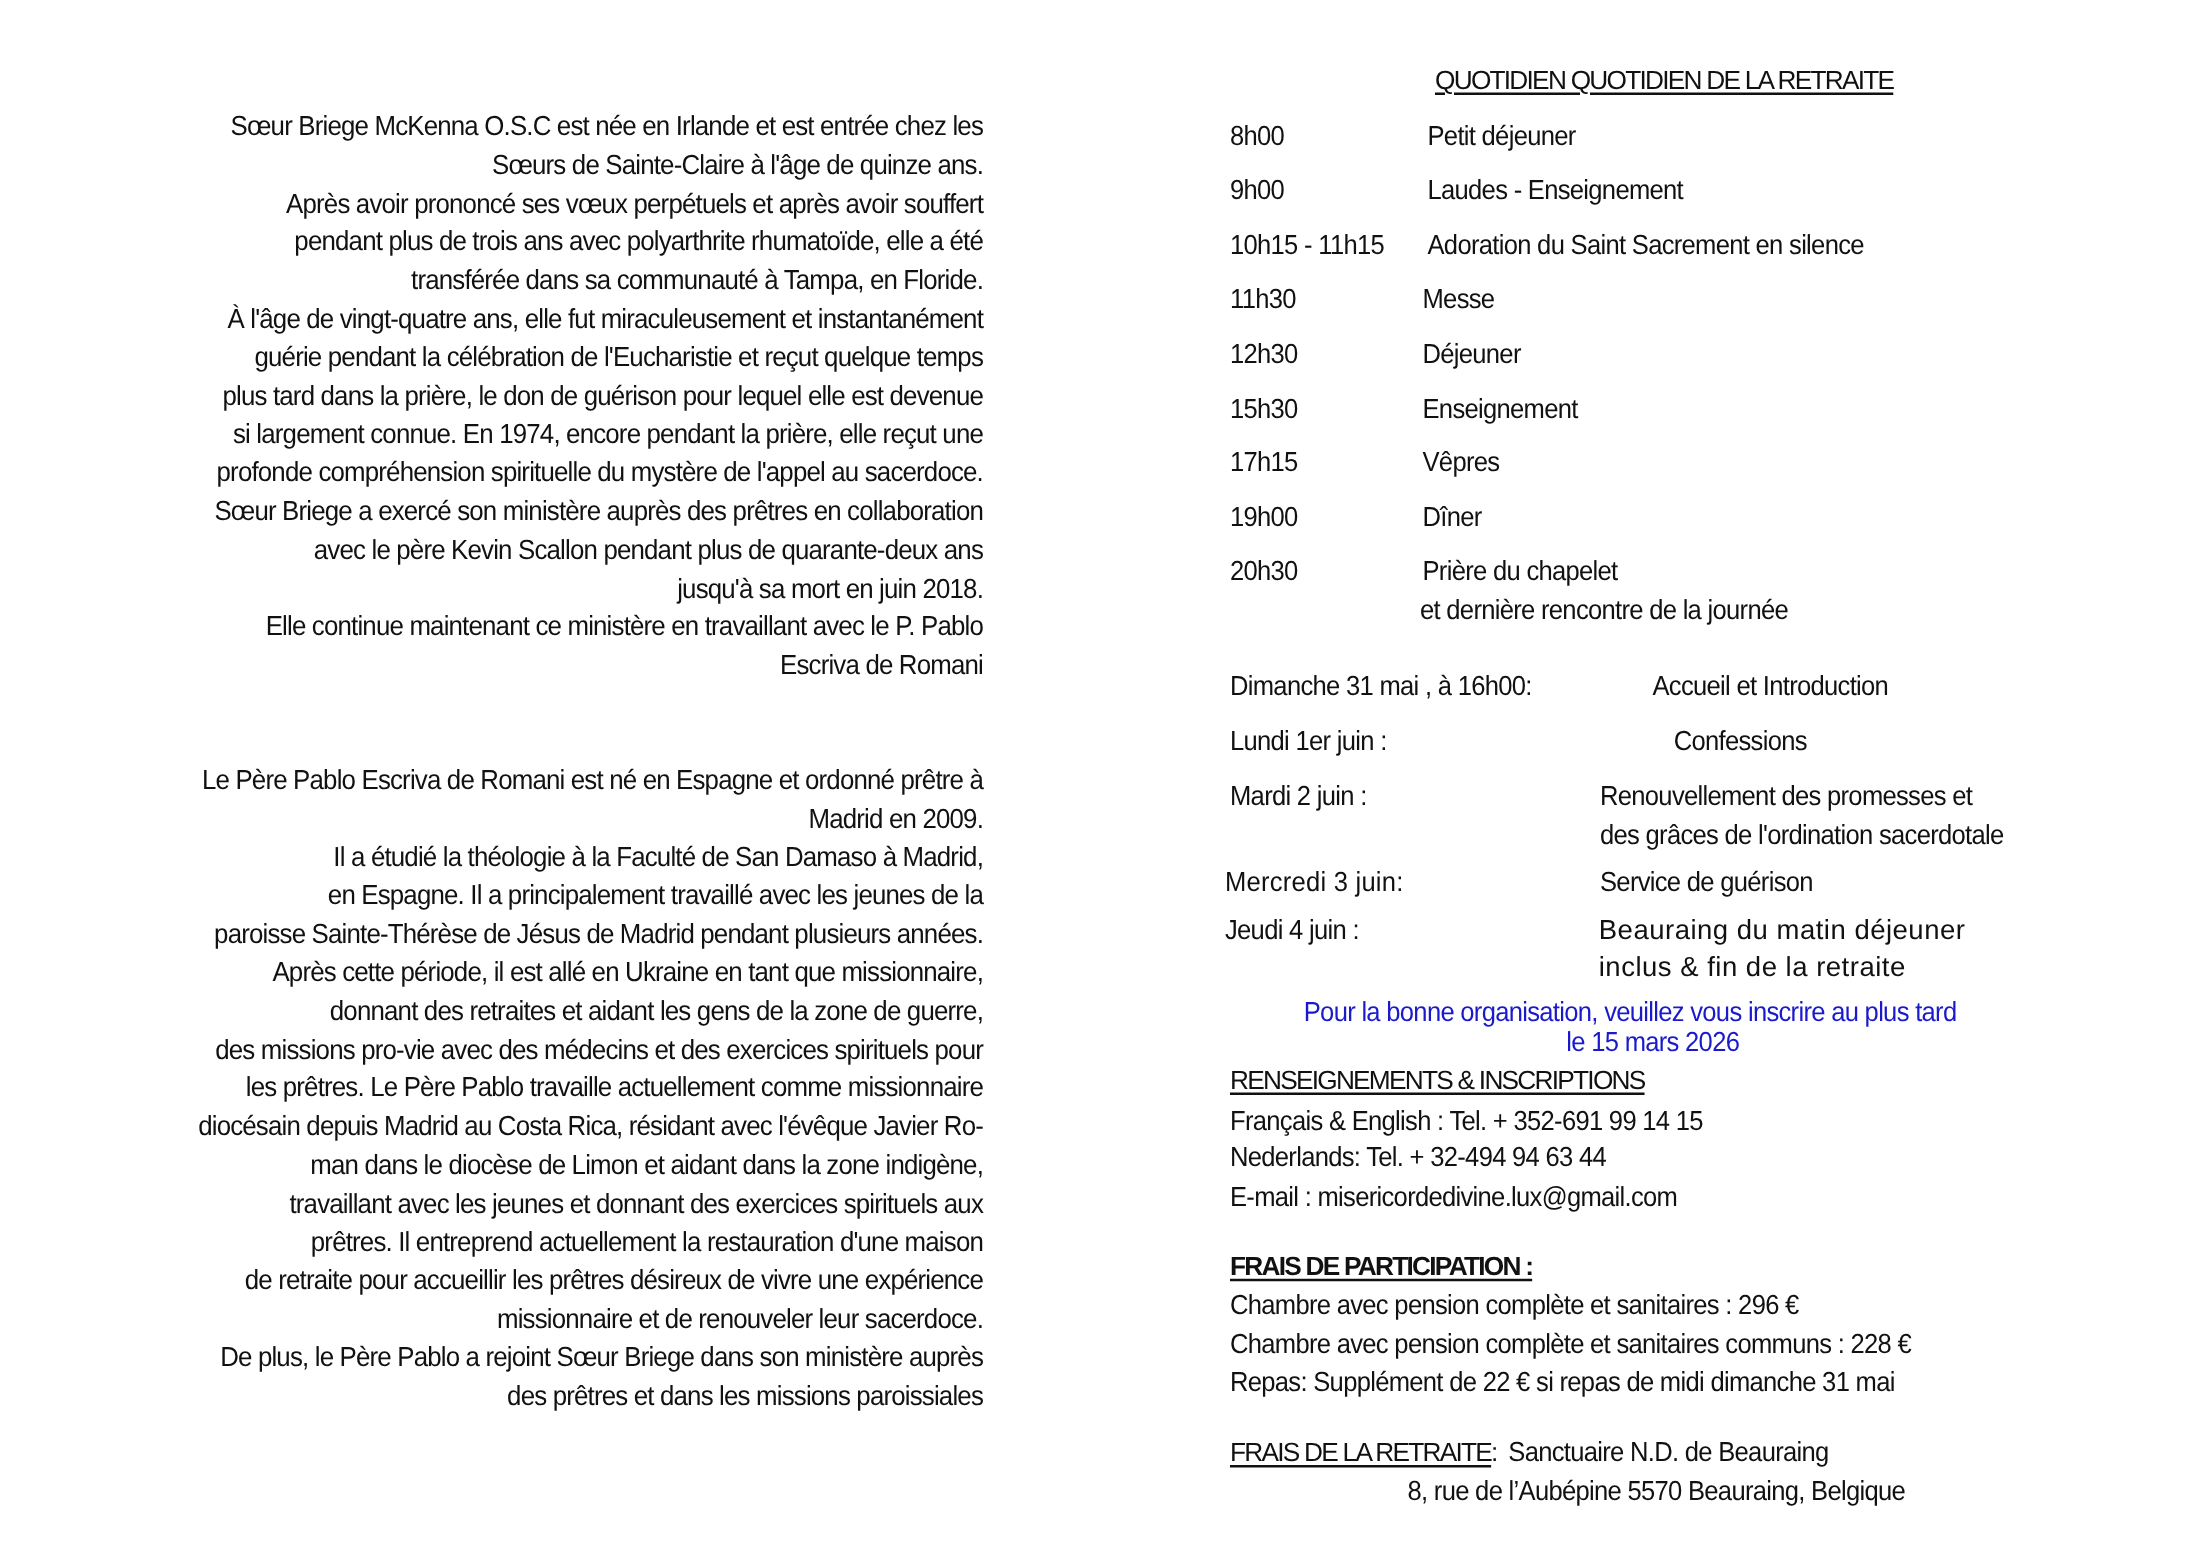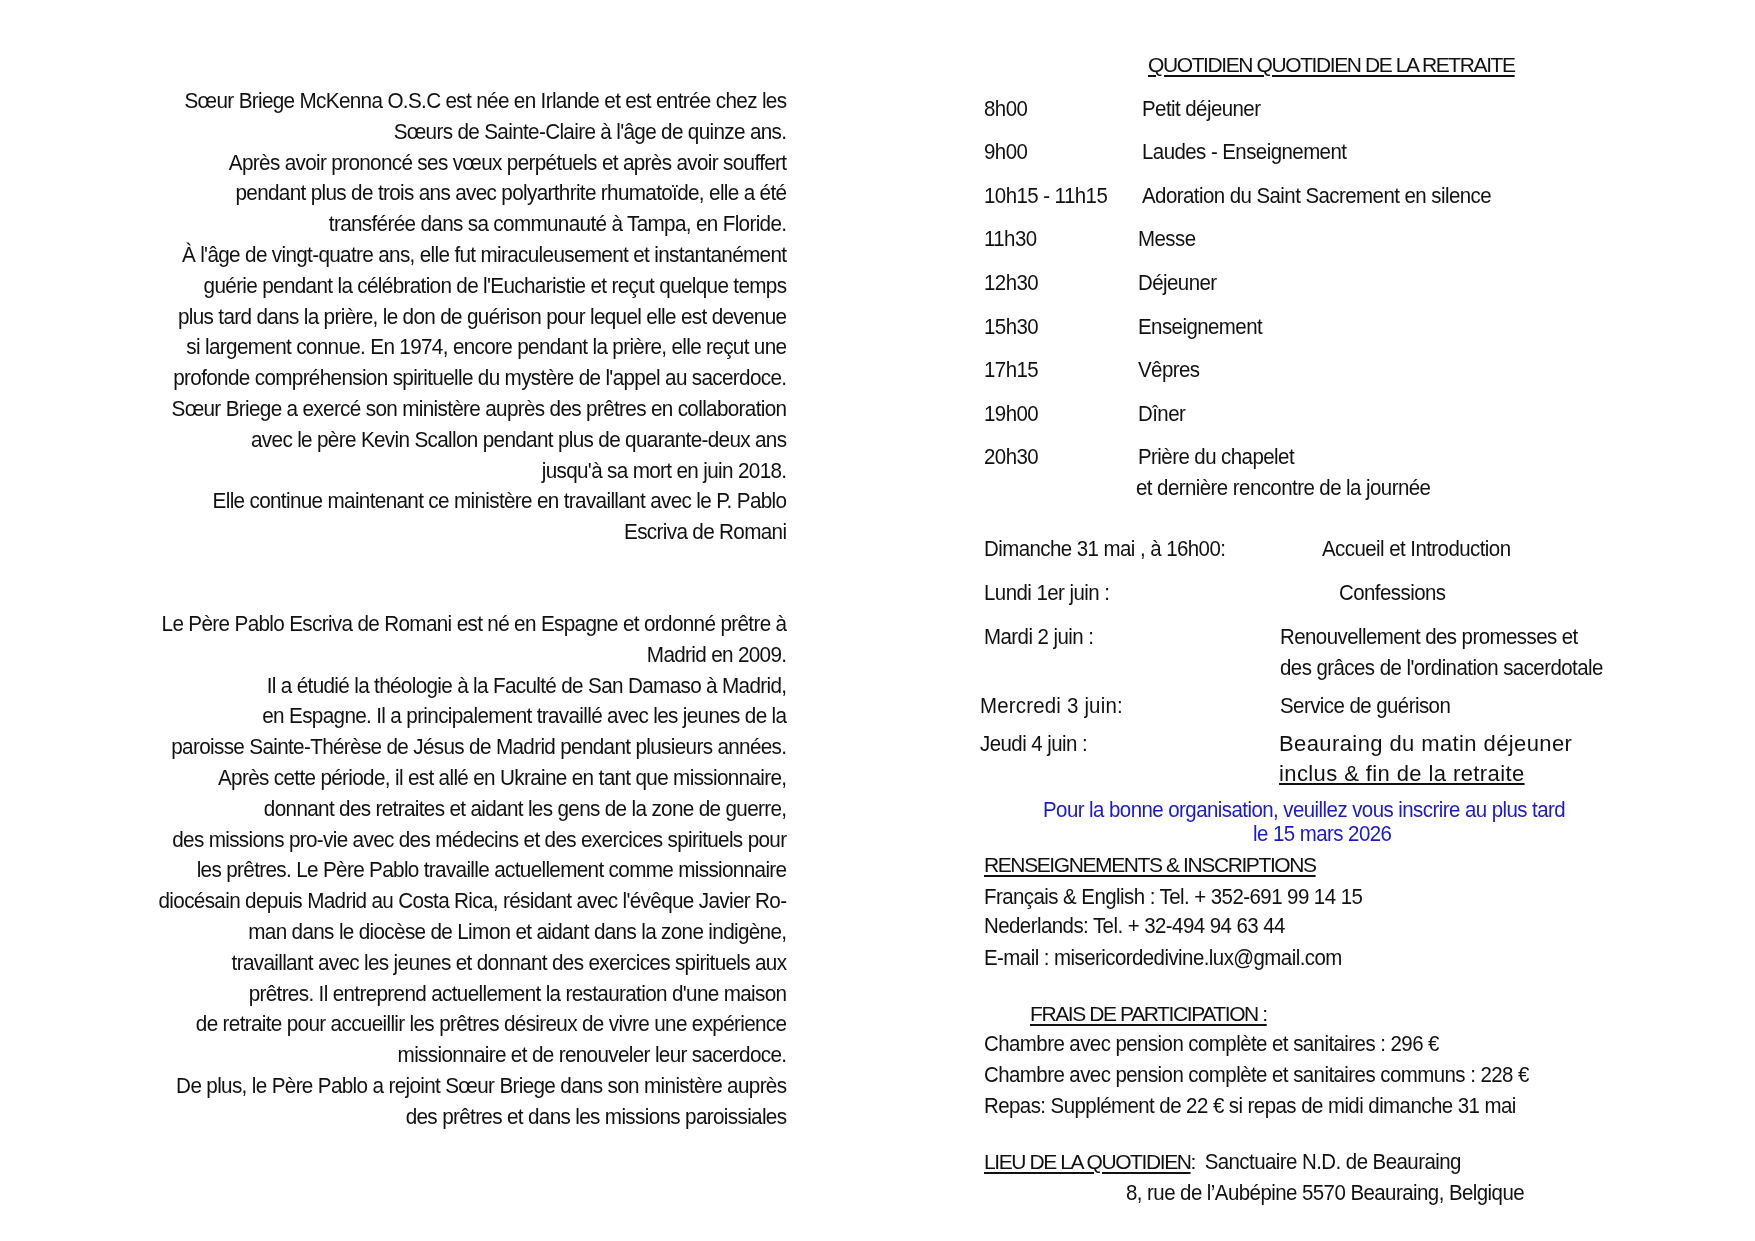--- a/index.html
+++ b/index.html
@@ -103,40 +103,40 @@
 
     <div class="txt cond" style="left:984px; top:624px;">Mardi 2 juin :</div>
     <div class="txt cond" style="left:1280px; top:624px;">Renouvellement  des promesses et</div>
     <div class="txt cond" style="left:1280px; top:655px;">des grâces de l'ordination  sacerdotale</div>
 
     <div class="txt cond" style="left:980px; top:693px; letter-spacing:0.2px;">Mercredi 3  juin:</div>
     <div class="txt cond" style="left:1280px; top:693px;">Service de guérison</div>
 
     <div class="txt cond" style="left:980px; top:731px;">Jeudi 4 juin :</div>
     <div class="txt" style="left:1279px; top:731px; letter-spacing:0.4px;">Beauraing du matin déjeuner</div>
-    <div class="txt" style="left:1279px; top:761px; letter-spacing:0.4px;text-decoration:underline;">inclus &amp; fin de la retraite</div>
+    <div class="txt" style="left:1279px; top:761px; letter-spacing:0.4px;">inclus &amp; fin de la retraite</div>
   </div>
 
   <div class="txt blue cond" style="left:1043px; top:797px;">Pour la bonne organisation, veuillez vous inscrire au plus tard</div>
   <div class="txt blue cond" style="left:1253px; top:821px;">le 15 mars 2026</div>
 
   <div>
     <div class="txt heading u" style="left:984px; top:852px;text-decoration:underline;">RENSEIGNEMENTS &amp; INSCRIPTIONS</div>
     <div class="txt cond" style="left:984px; top:884px;">Français &amp; English :   Tel.  + 352-691 99 14 15</div>
     <div class="txt cond" style="left:984px; top:913px;">Nederlands:  Tel.  + 32-494 94 63 44</div>
     <div class="txt cond" style="left:984px; top:945px;">E-mail : misericordedivine.lux@gmail.com</div>
   </div>
 
   <div>
-    <div class="txt heading u" style="left:1030px; top:1001px;">FRAIS DE PARTICIPATION  :</div>
+    <div class="txt heading u" style="left:984px; top:1001px;font-weight:bold;">FRAIS DE PARTICIPATION  :</div>
     <div class="txt cond" style="left:984px; top:1031px;">Chambre avec pension  complète et sanitaires : 296 €</div>
     <div class="txt cond" style="left:984px; top:1062px;">Chambre avec pension  complète et sanitaires  communs : 228 €</div>
     <div class="txt cond" style="left:984px; top:1093px;">Repas:  Supplément de  22 € si repas de midi  dimanche 31 mai</div>
   </div>
 
   <div>
     <div class="txt" style="left:984px; top:1149px;">
-      <span class="heading u">LIEU DE LA QUOTIDIEN</span><span class="heading">:</span><span class="cond" style="display:inline-block;">Sanctuaire  N.D. de Beauraing</span>
+      <span class="heading u">FRAIS DE LA RETRAITE</span><span class="heading">:</span><span class="cond" style="display:inline-block;">Sanctuaire  N.D. de Beauraing</span>
     </div>
     <div class="txt cond" style="left:1126px; top:1180px;">8, rue de l’Aubépine  5570 Beauraing,  Belgique</div>
   </div>
 
 </div>
 
 </body></html>

